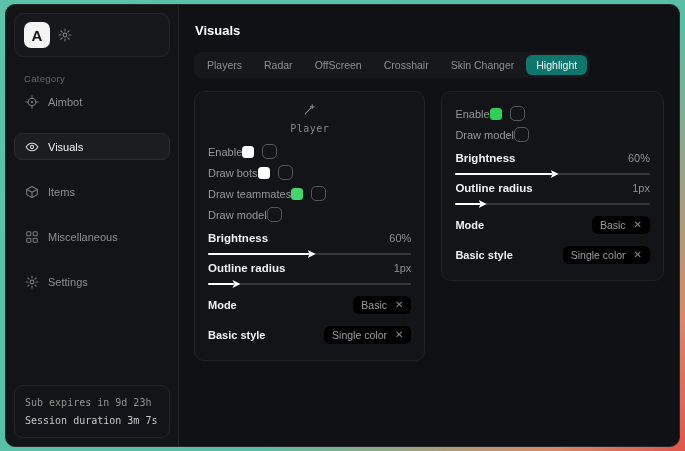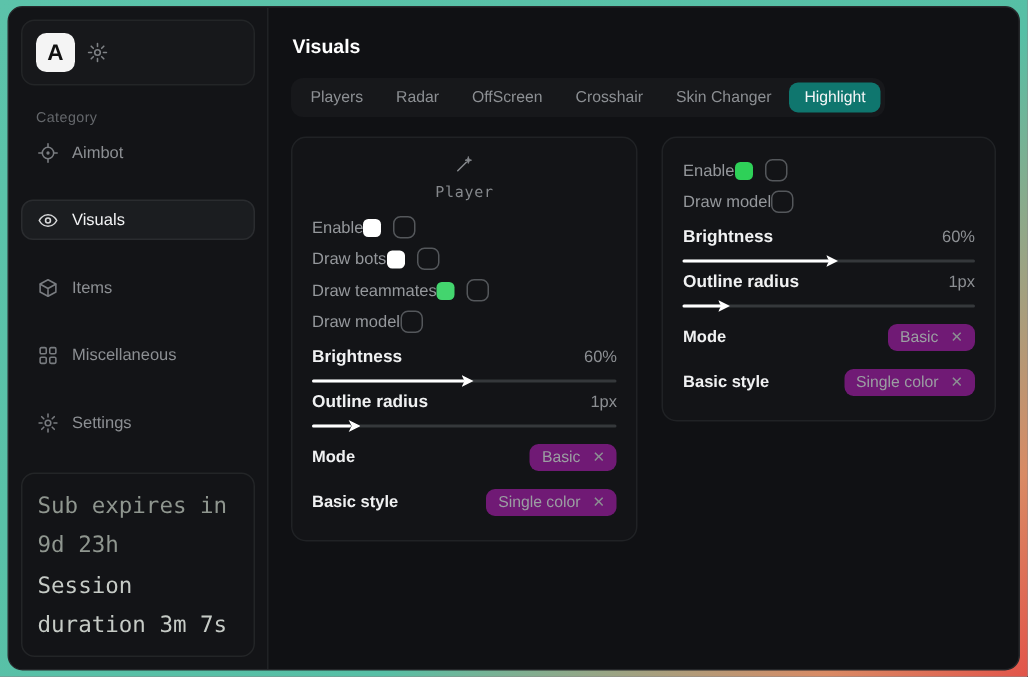--- a/index.html
+++ b/index.html
@@ -39,21 +39,21 @@
     display:flex; align-items:center; gap:9px; height:27px; padding:0 10px;
     font-size:11px; color:#8c8f93; border-radius:8px; border:1px solid transparent;
     cursor:pointer;
   }
   .nav-item .ic { display:flex; color:#797c80; }
   .nav-item.active { background:#1b1d20; border-color:#2a2c2f; color:#f2f3f4; }
   .nav-item.active .ic { color:#d8d9da; }
   .spacer { flex:1; }
   .session-card {
     border:1px solid #232527; border-radius:9px; padding:8px 10px;
-    font-family:"DejaVu Sans Mono", monospace; font-size:15px; line-height:1.75;
+    font-family:"DejaVu Sans Mono", monospace; font-size:10px; line-height:1.75;
   }
   .session-line1 { color:#8f968f; }
   .session-line2 { color:#c6cbc6; }
   
   .main { flex:1; padding:12px 15px; overflow:hidden; }
   .page-title { font-size:13px; font-weight:bold; color:#fff; margin:6px 0 14px 1px; }
   .tabbar {
     display:inline-flex; background:#17181b; border-radius:8px; padding:3px; gap:2px;
   }
   .tab {
@@ -93,21 +93,21 @@
     margin-top:9px; margin-bottom:6px; cursor:pointer;
   }
   .slider-fill { position:absolute; left:0; top:0; height:2px; background:#fff; border-radius:2px; }
   .slider-thumb {
     position:absolute; top:-3px; width:8px; height:8px; background:#fff;
     clip-path:polygon(0 0, 100% 50%, 0 100%, 25% 50%);
   }
   .row-chip { display:flex; align-items:center; justify-content:space-between; margin:9px 0 2px; height:21px; }
   .row-chip .lbl { font-size:11px; font-weight:bold; color:#f0f1f2; }
   .chip {
-    display:flex; align-items:center; gap:8px; background:#701a75; border-radius:6px;
+    display:flex; align-items:center; gap:8px; background:#000000; border-radius:6px;
     padding:3px 8px; font-size:10.5px; color:#9b9ea2; cursor:pointer;
   }
   .chip .x { color:#8c8f93; font-size:10px; }
 </style>
 </head>
 <body>
 
 <div class="window">
 
   <aside class="sidebar">

